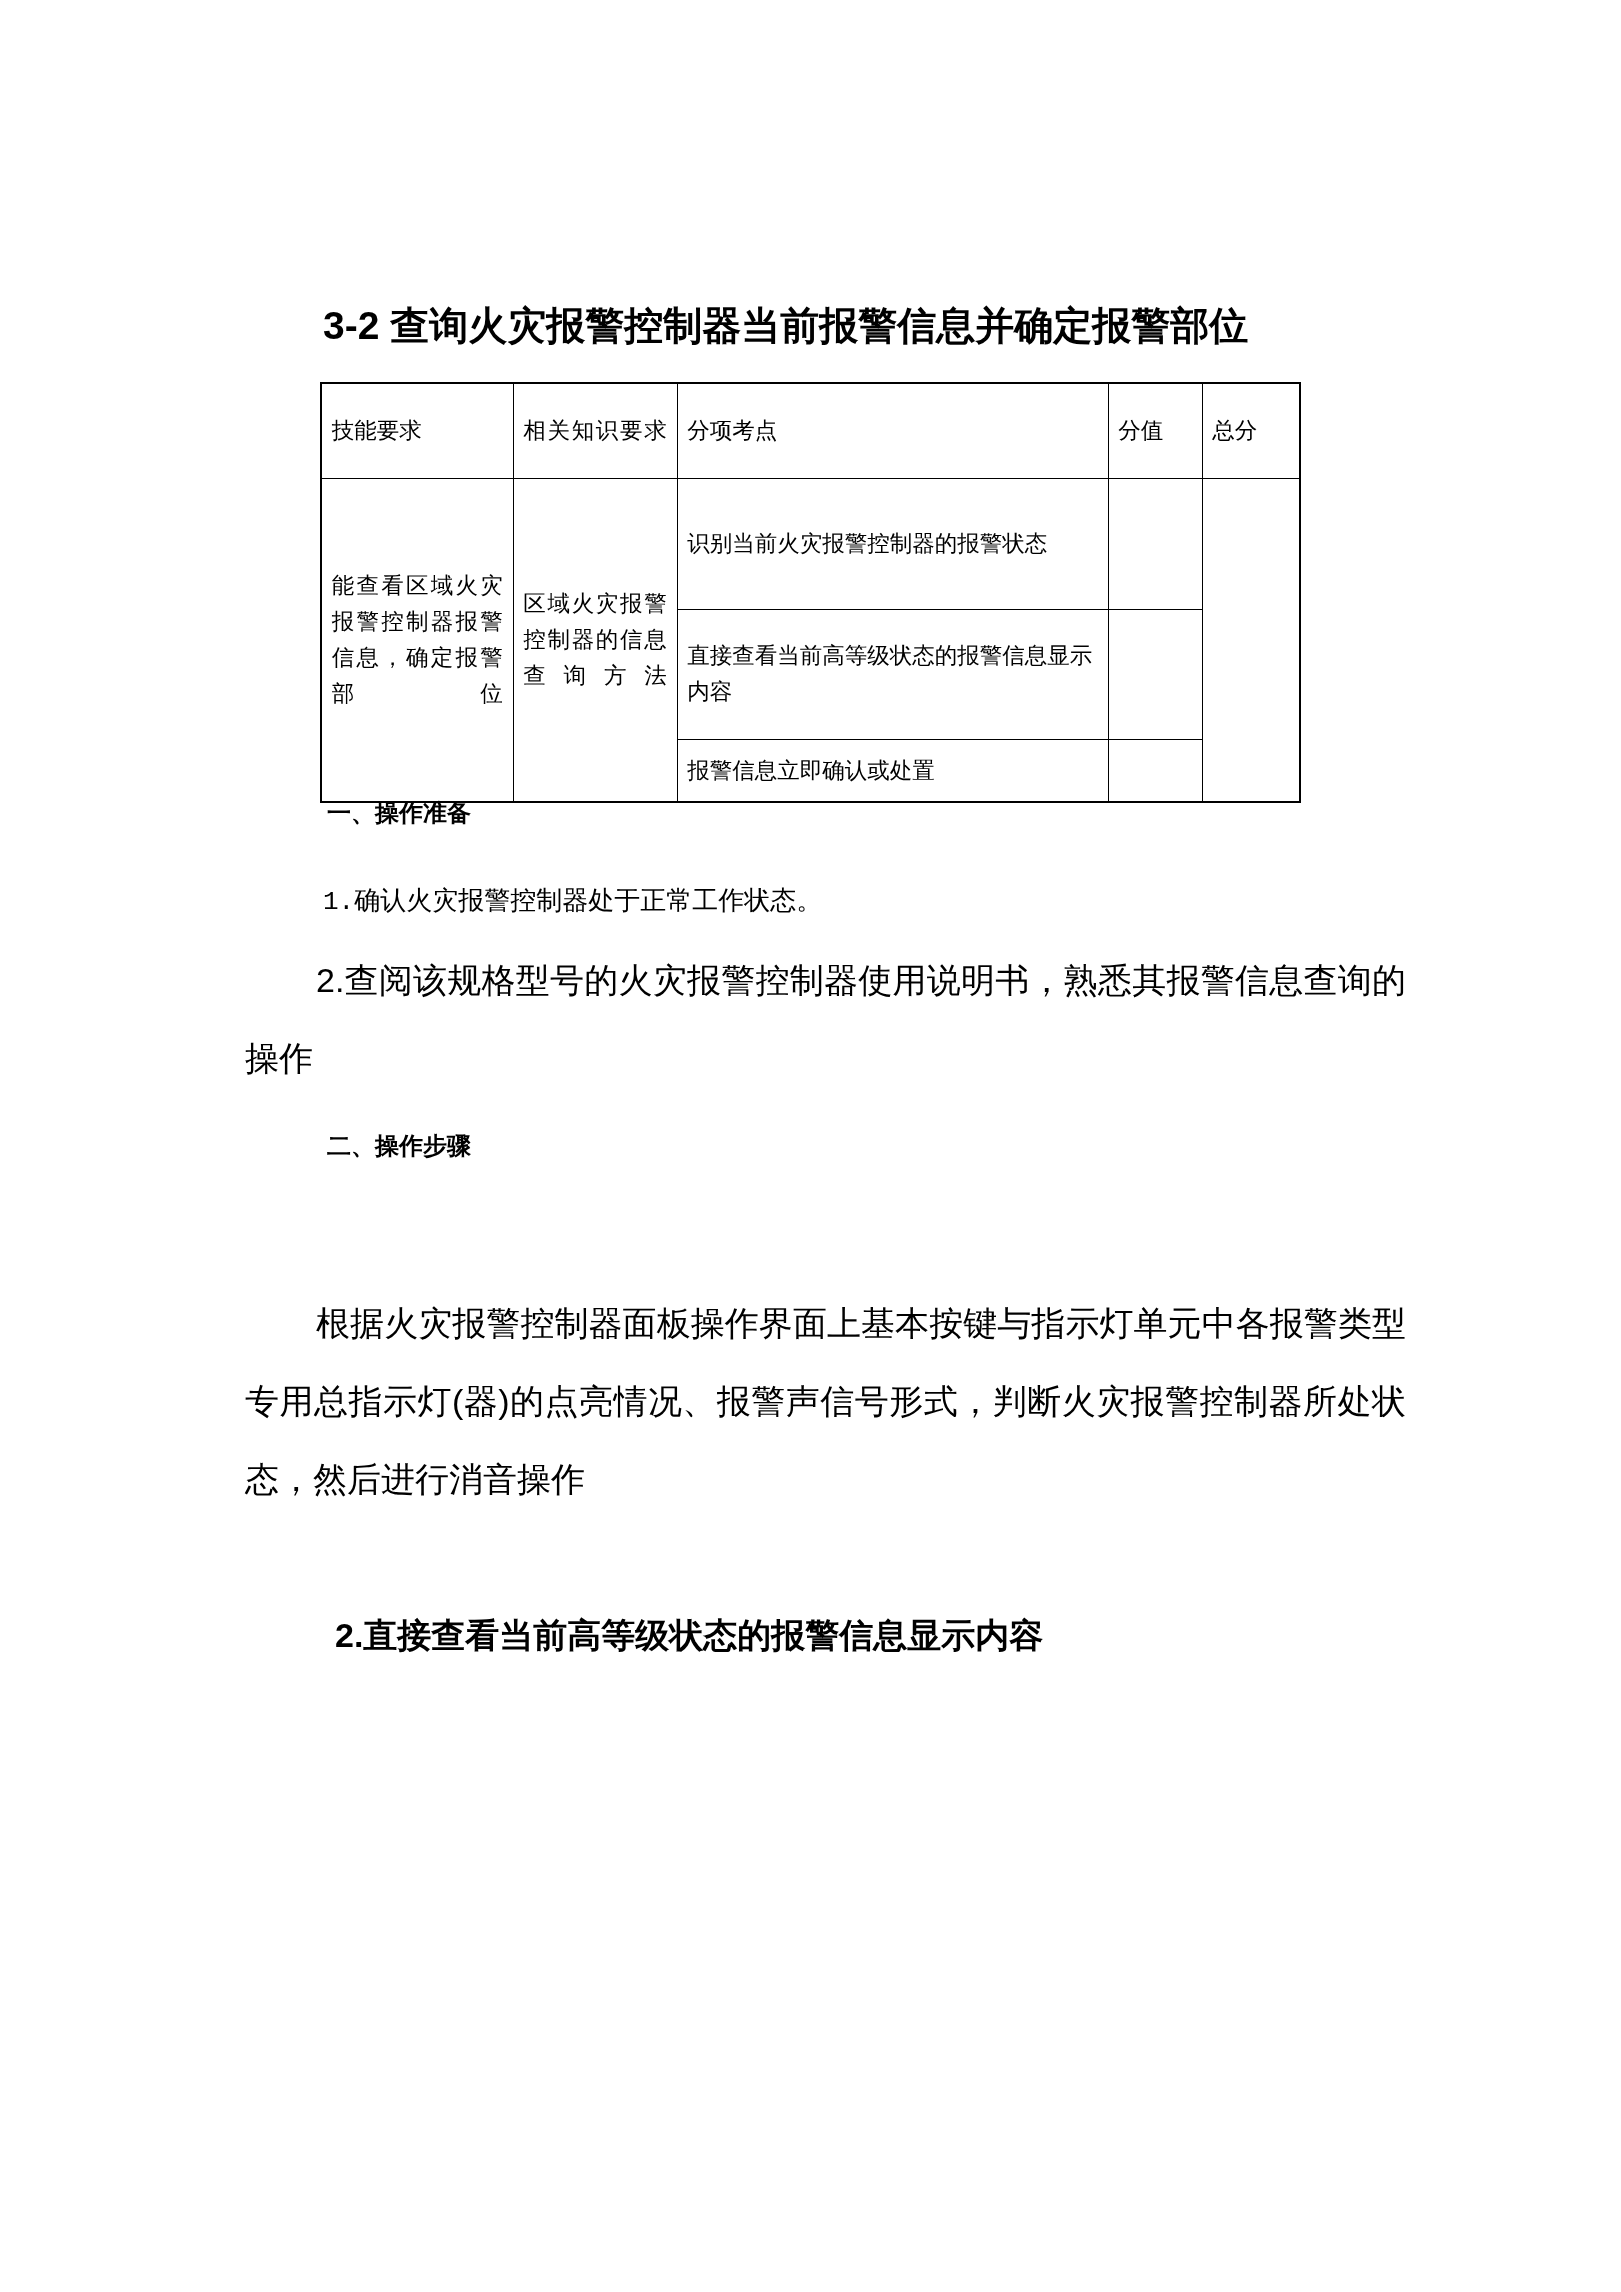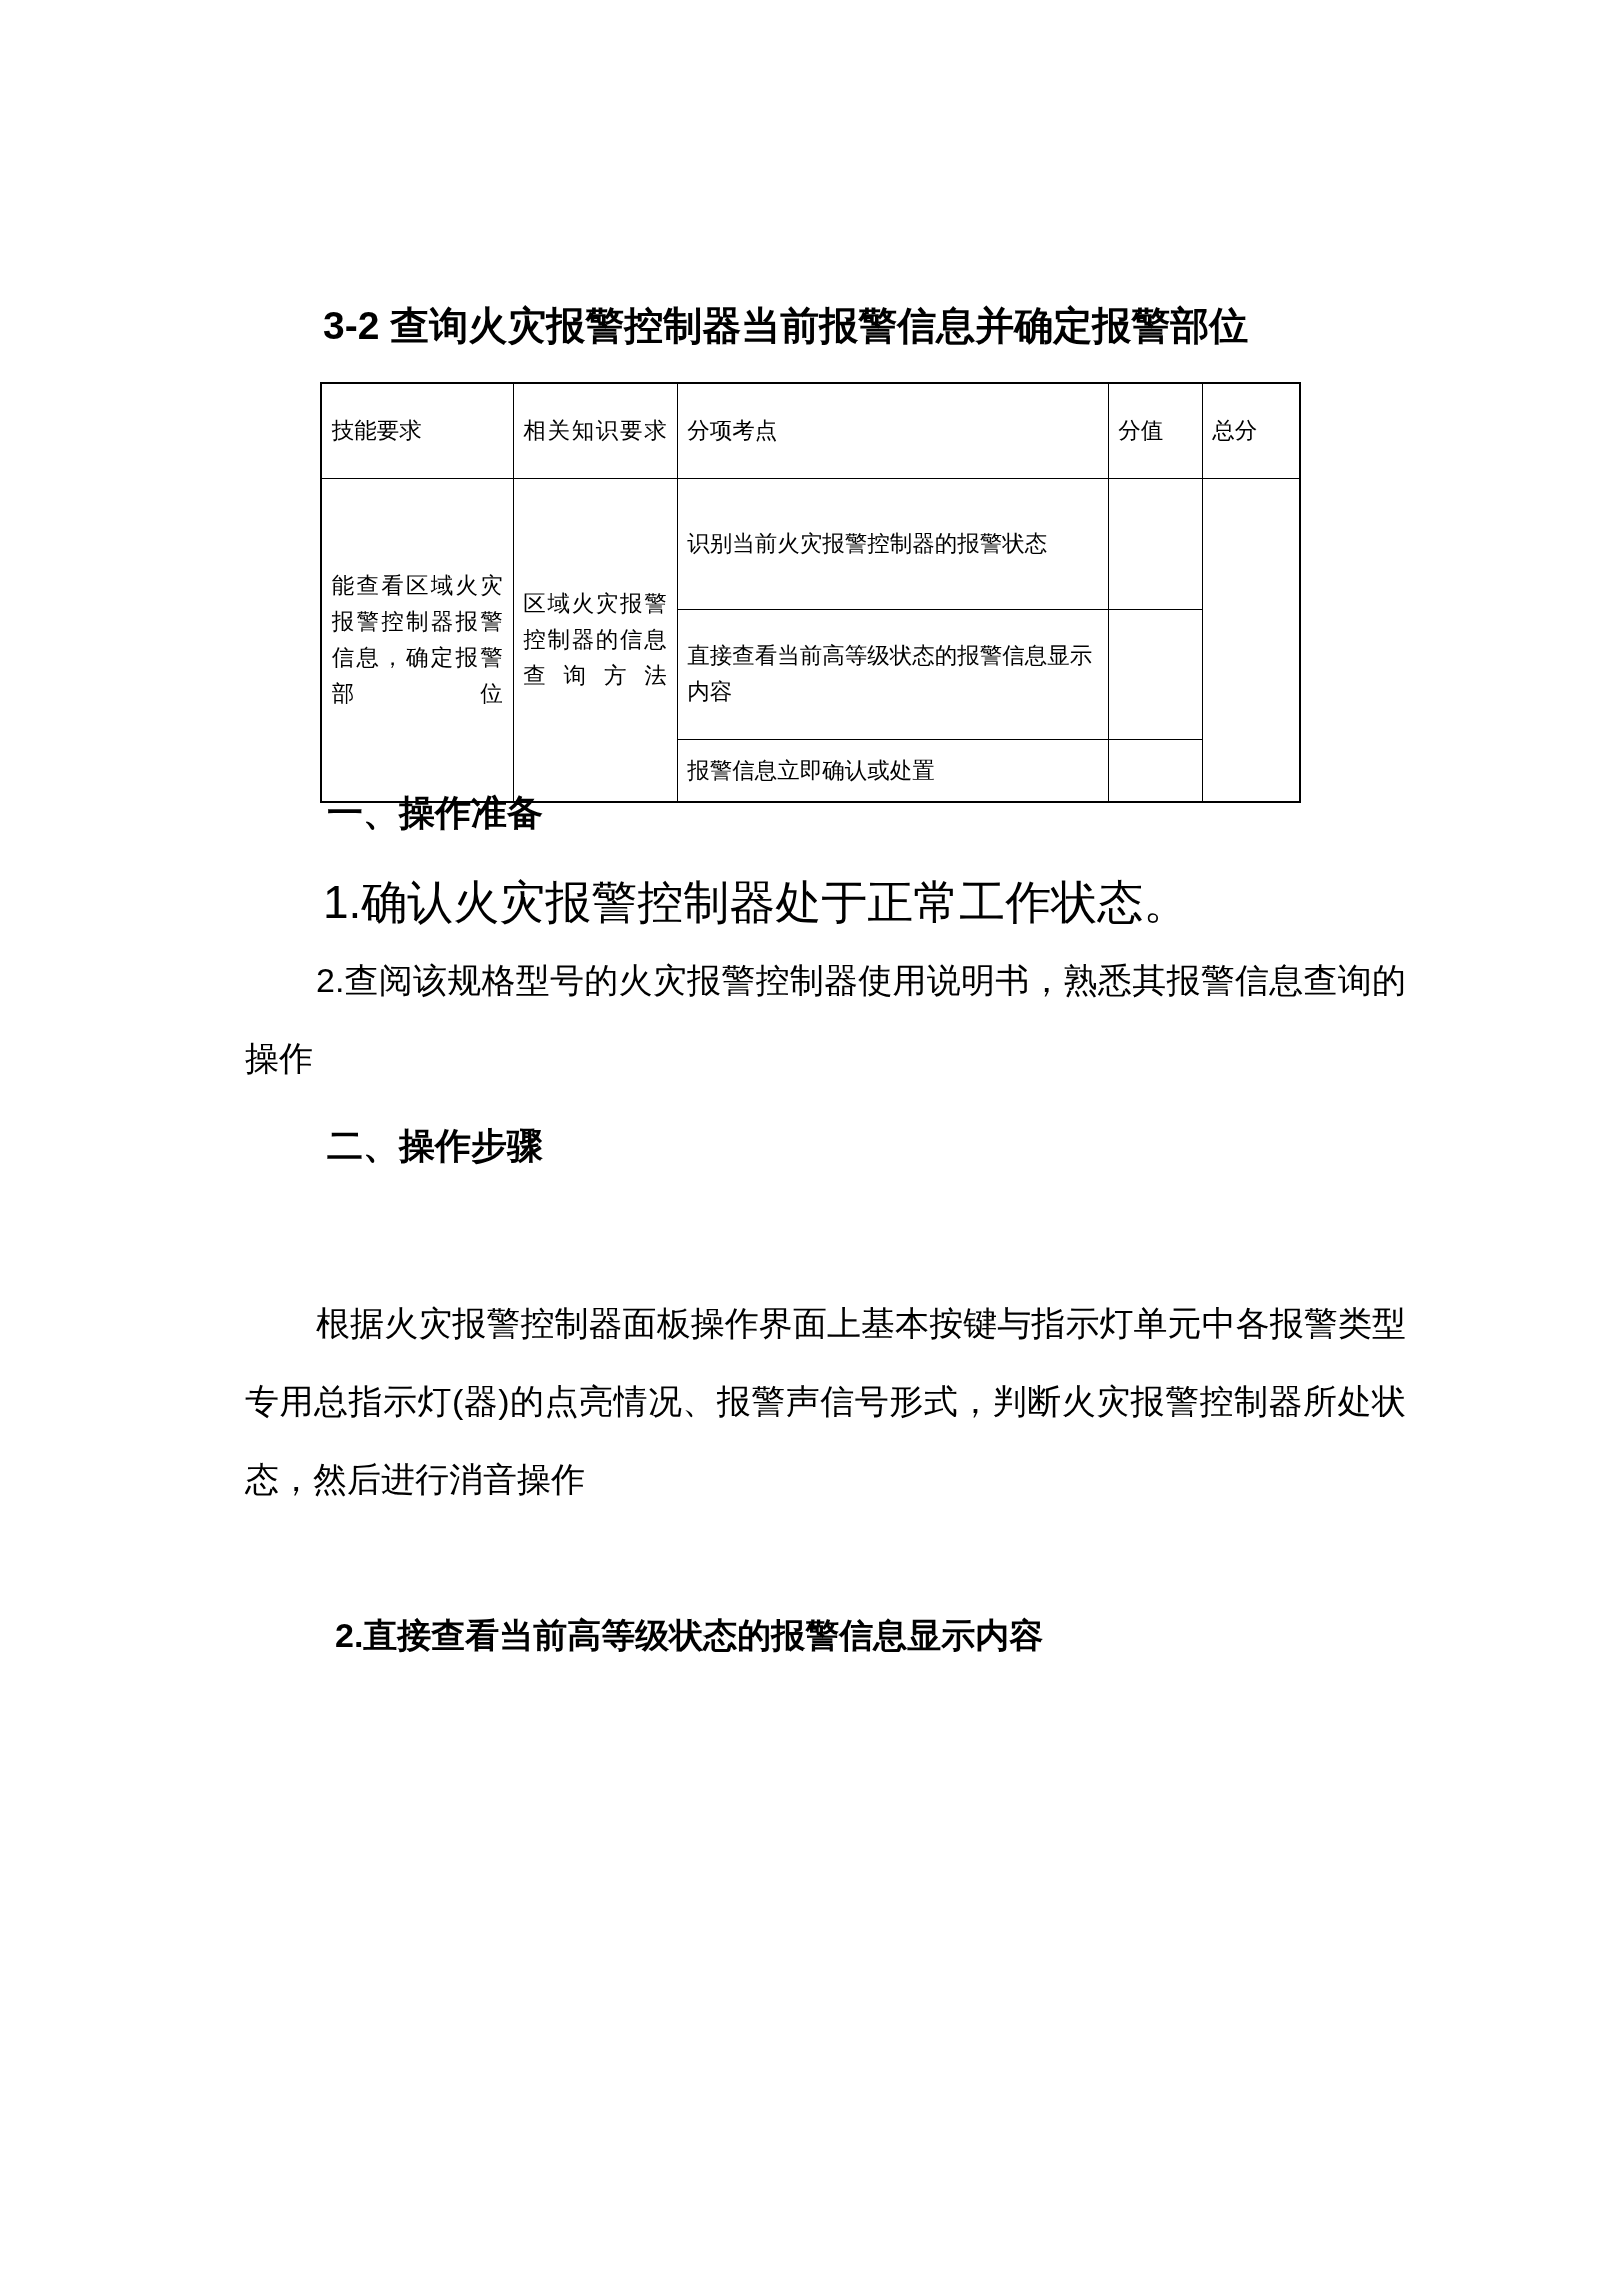--- a/index.html
+++ b/index.html
@@ -76,21 +76,21 @@
   }
   .cell-head { height: 82px; }
   .cell-body-tall { height: 118px; }
   .cell-body-short { height: 49px; }
 
   
   .h2 {
     position: absolute;
     font-family: "Liberation Sans", "DejaVu Sans", sans-serif;
     font-weight: bold;
-    font-size: 36px;
+    font-size: 24px;
     line-height: 47px;
     white-space: nowrap;
   }
   .h3 {
     position: absolute;
     font-family: "Liberation Sans", "DejaVu Sans", sans-serif;
     font-weight: bold;
     font-size: 34px;
     line-height: 47px;
     white-space: nowrap;
@@ -105,22 +105,22 @@
     text-align: justify;
     text-justify: inter-ideograph;
     text-indent: 0;
   }
   .para.indent { text-indent: 71px; }
   .para.j { text-align-last: left; }
 
   .nowrapline {
     position: absolute;
     left: 245px;
-    font-family: Liberation Sans, sans-serif;
-    font-size: 46px;
+    font-family: Liberation Mono, monospace;
+    font-size: 26px;
     line-height: 78px;
     white-space: nowrap;
   }
 </style>
 </head>
 <body>
 
 <div class="page">
 
   <div class="doc-title">3-2 查询火灾报警控制器当前报警信息并确定报警部位</div>

